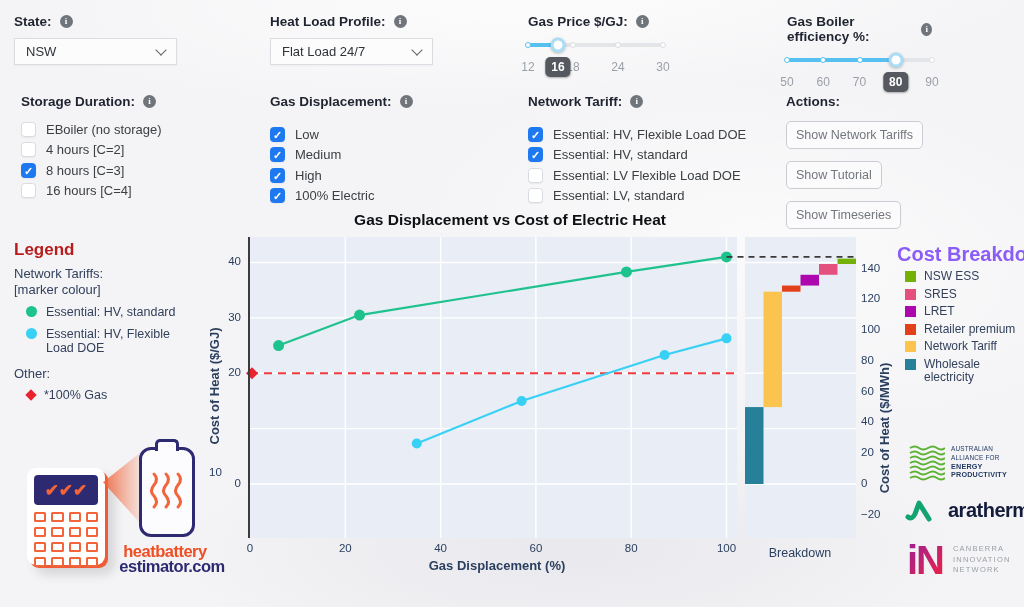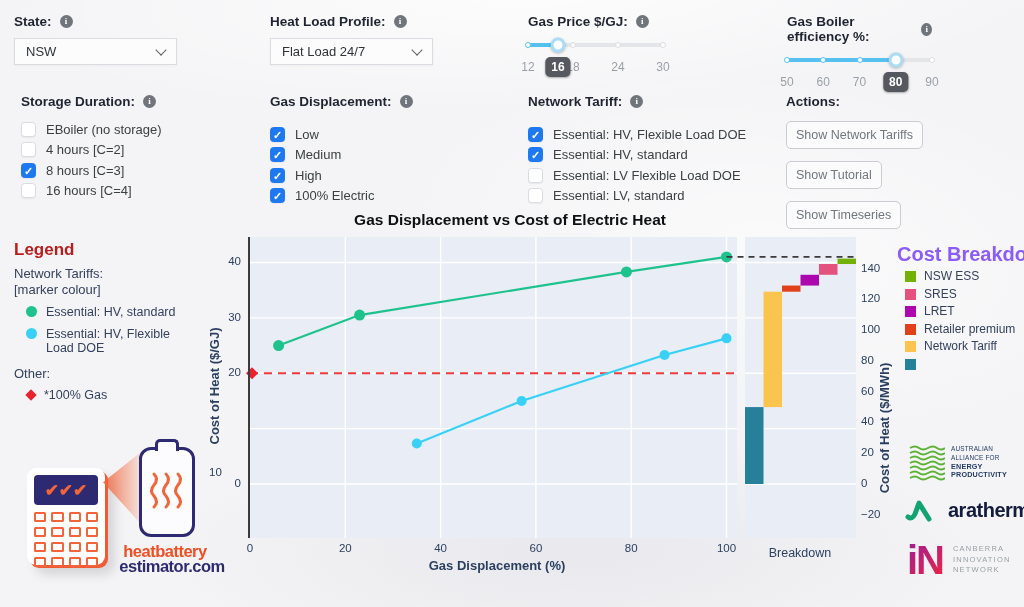--- a/index.html
+++ b/index.html
@@ -370,20 +370,21 @@
         <div class="cbl-row">
           <span class="cbl-sw" style="background: rgb(226, 64, 26);"></span>
           <span style="max-width: 150px; display: inline-block;">Retailer premium</span>
         </div>
         <div class="cbl-row">
           <span class="cbl-sw" style="background: rgb(251, 196, 79);"></span>
           <span style="max-width: 150px; display: inline-block;">Network Tariff</span>
         </div>
         <div class="cbl-row">
           <span class="cbl-sw" style="background: rgb(39, 128, 154);"></span>
+          <span style="max-width: 150px; display: inline-block;">Wholesale electricity</span>
         </div>
       </div>
   </div>
 
   <div>
     <div class="calc">
       <div class="calc-display">✔✔✔</div>
       <div class="calc-keys">
         <span></span>
           <span></span>

